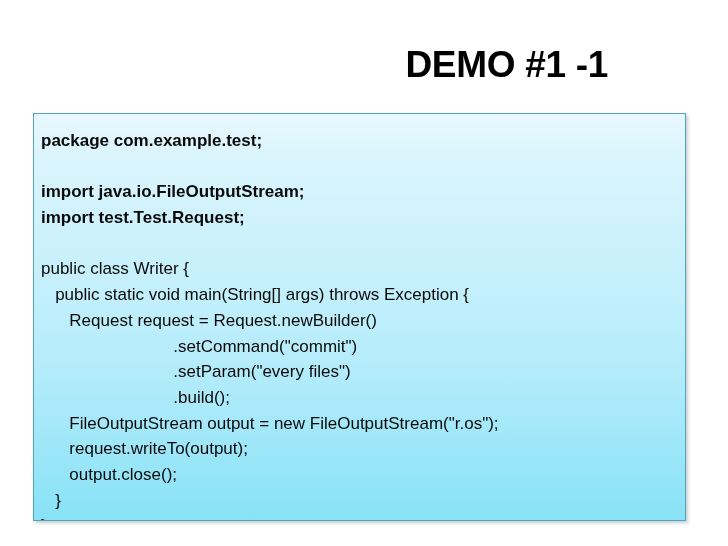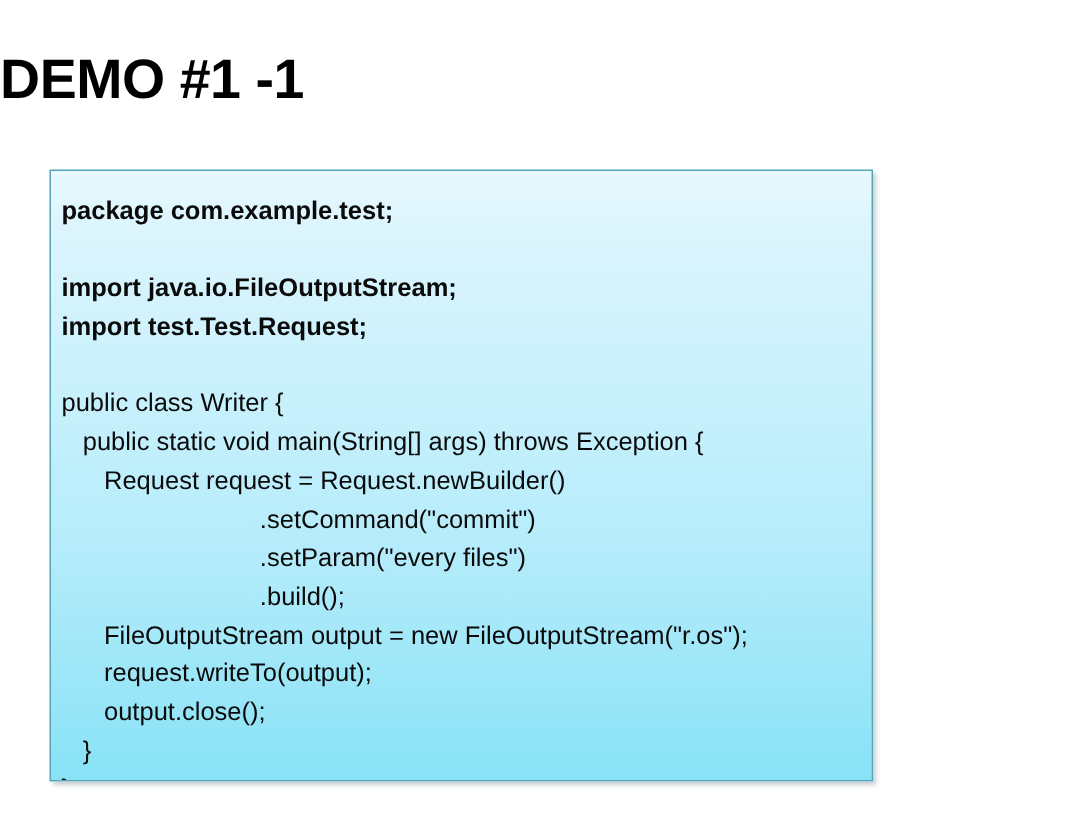--- a/index.html
+++ b/index.html
@@ -12,38 +12,38 @@
     height: 546px;
     position: relative;
     overflow: hidden;
     font-family: "Liberation Sans", sans-serif;
   }
 
   
   #slide-title {
     position: absolute;
     left: 0;
-    top: 32px;
+    top: 44px;
     width: 608px;
-    text-align: left;
+    text-align: right;
     font-family: "Liberation Sans", sans-serif;
     font-size: 37px;
     font-weight: bold;
     color: #000000;
     letter-spacing: -0.3px;
     line-height: 42px;
     white-space: pre;
   }
 
   
   #code-panel {
     position: absolute;
     left: 33px;
     top: 113px;
-    width: 549px;
+    width: 653px;
     height: 408px;
     box-sizing: border-box;
     border: 1px solid #57a4b9;
     background: linear-gradient(to bottom,
                 #e8f9fe 0%,
                 #ddf5fd 8%,
                 #c9f1fc 35%,
                 #b5ecfb 62%,
                 #9ae6f8 85%,
                 #88e2f6 100%);

